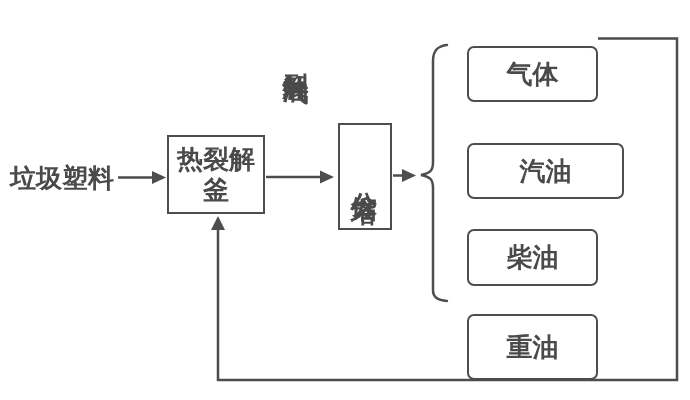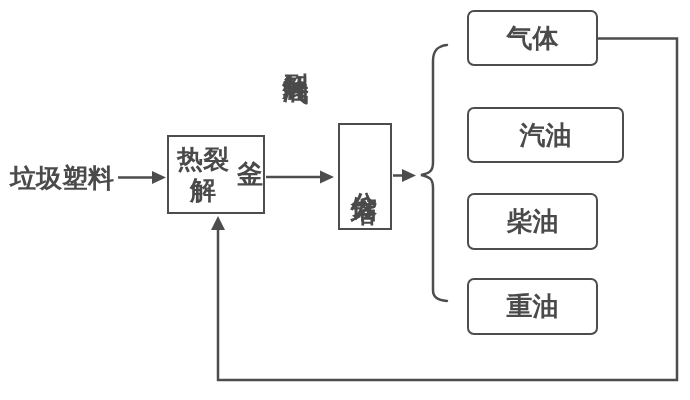--- a/index.html
+++ b/index.html
@@ -37,22 +37,22 @@
     border: 2.5px solid #4d4d4d;
     background: #ffffff;
     display: flex;
     align-items: center;
     justify-content: center;
     font-size: 26px;
     font-weight: 600;
     color: #4a4a4a;
     text-align: center;
   }
-  .box.rounded { border-radius: 7px; }
-  .reactor-box { flex-direction: row; line-height: 31px; }
+  .box.rounded { border-radius: 7px; margin-top: 36px; }
+  .reactor-box { flex-direction: column; line-height: 31px; }
   .column-box .vlbl { letter-spacing: 4px; }
 </style>
 </head>
 <body>
 
 <div class="canvas">
 
   <svg class="wires" viewBox="0 0 690 400" xmlns="http://www.w3.org/2000/svg">
 
     <g>
@@ -102,18 +102,18 @@
   </div>
 
   <div class="box rounded" style="left:467px; top:107px; width:157px; height:56px;">
     <span>汽油</span>
   </div>
 
   <div class="box rounded" style="left:467px; top:193px; width:131px; height:57px;">
     <span>柴油</span>
   </div>
 
-  <div class="box rounded" style="left:467px; top:278px; width:131px; height:57px;">
+  <div class="box rounded" style="left:467px; top:278px; width:131px; height:66px;">
     <span>重油</span>
   </div>
 
 
 </div>
 
 </body></html>

